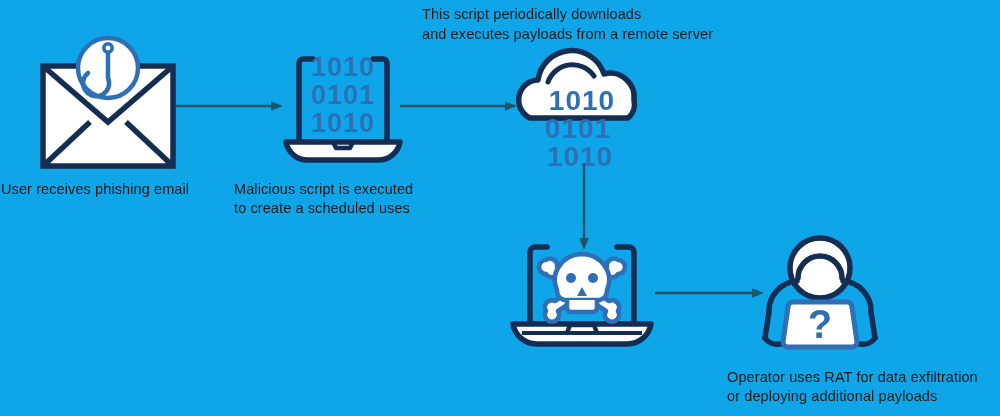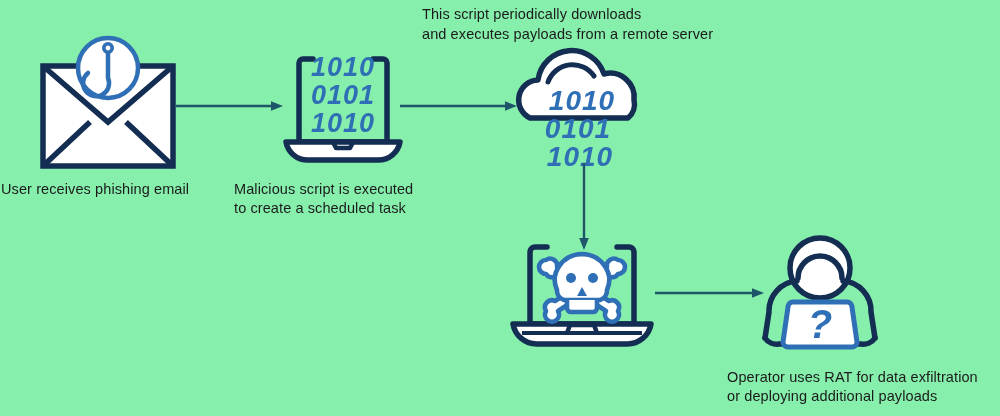--- a/index.html
+++ b/index.html
@@ -8,26 +8,25 @@
     background: #ffffff;
   }
   body {
     font-family: "Liberation Sans", sans-serif;
     -webkit-font-smoothing: antialiased;
   }
   #diagram {
     position: relative;
     width: 1000px;
     height: 416px;
-    background: #86efac;
+    background: #0ea5e9;
     overflow: hidden;
   }
   .node {
     position: absolute;
-    font-style: italic;
   }
   .caption {
     position: absolute;
     color: #1b1b1b;
     font-size: 14.5px;
     line-height: 19px;
     white-space: pre-line;
     letter-spacing: 0.1px;
   }
   .caption.top-note {
@@ -78,21 +77,21 @@
       <path d="M5 92 L119 92 A22 22 0 0 1 97 110 L27 110 A22 22 0 0 1 5 92 Z" fill="#ffffff" stroke="#142d52" stroke-width="5.5" stroke-linejoin="round"></path>
 
       <path d="M52 92 L55 98 L69 98 L72 92" fill="none" stroke="#142d52" stroke-width="4.5" stroke-linejoin="round"></path>
 
       <text x="62" y="26" text-anchor="middle" font-family="'Liberation Sans', sans-serif" font-size="27" font-weight="bold" fill="#2f6fb5" letter-spacing="1">1010</text>
       <text x="62" y="54" text-anchor="middle" font-family="'Liberation Sans', sans-serif" font-size="27" font-weight="bold" fill="#2f6fb5" letter-spacing="1">0101</text>
       <text x="62" y="82" text-anchor="middle" font-family="'Liberation Sans', sans-serif" font-size="27" font-weight="bold" fill="#2f6fb5" letter-spacing="1">1010</text>
     </svg>
   </div>
   <div class="caption" style="left:234px; top:180px; width:230px;">Malicious script is executed
-to create a scheduled task</div>
+to create a scheduled uses</div>
 
   <div class="connector" style="left:400px; top:96px;">
     <svg width="118" height="20" viewBox="0 0 118 20">
       <path d="M0 10 L108 10" stroke="#1f5568" stroke-width="2.4" fill="none"></path>
       <path d="M117 10 L105 5.2 L105 14.8 Z" fill="#1f5568"></path>
     </svg>
   </div>
 
   <div class="node" style="left:508px; top:52px;">
     <svg width="144" height="118" viewBox="0 0 144 118">

